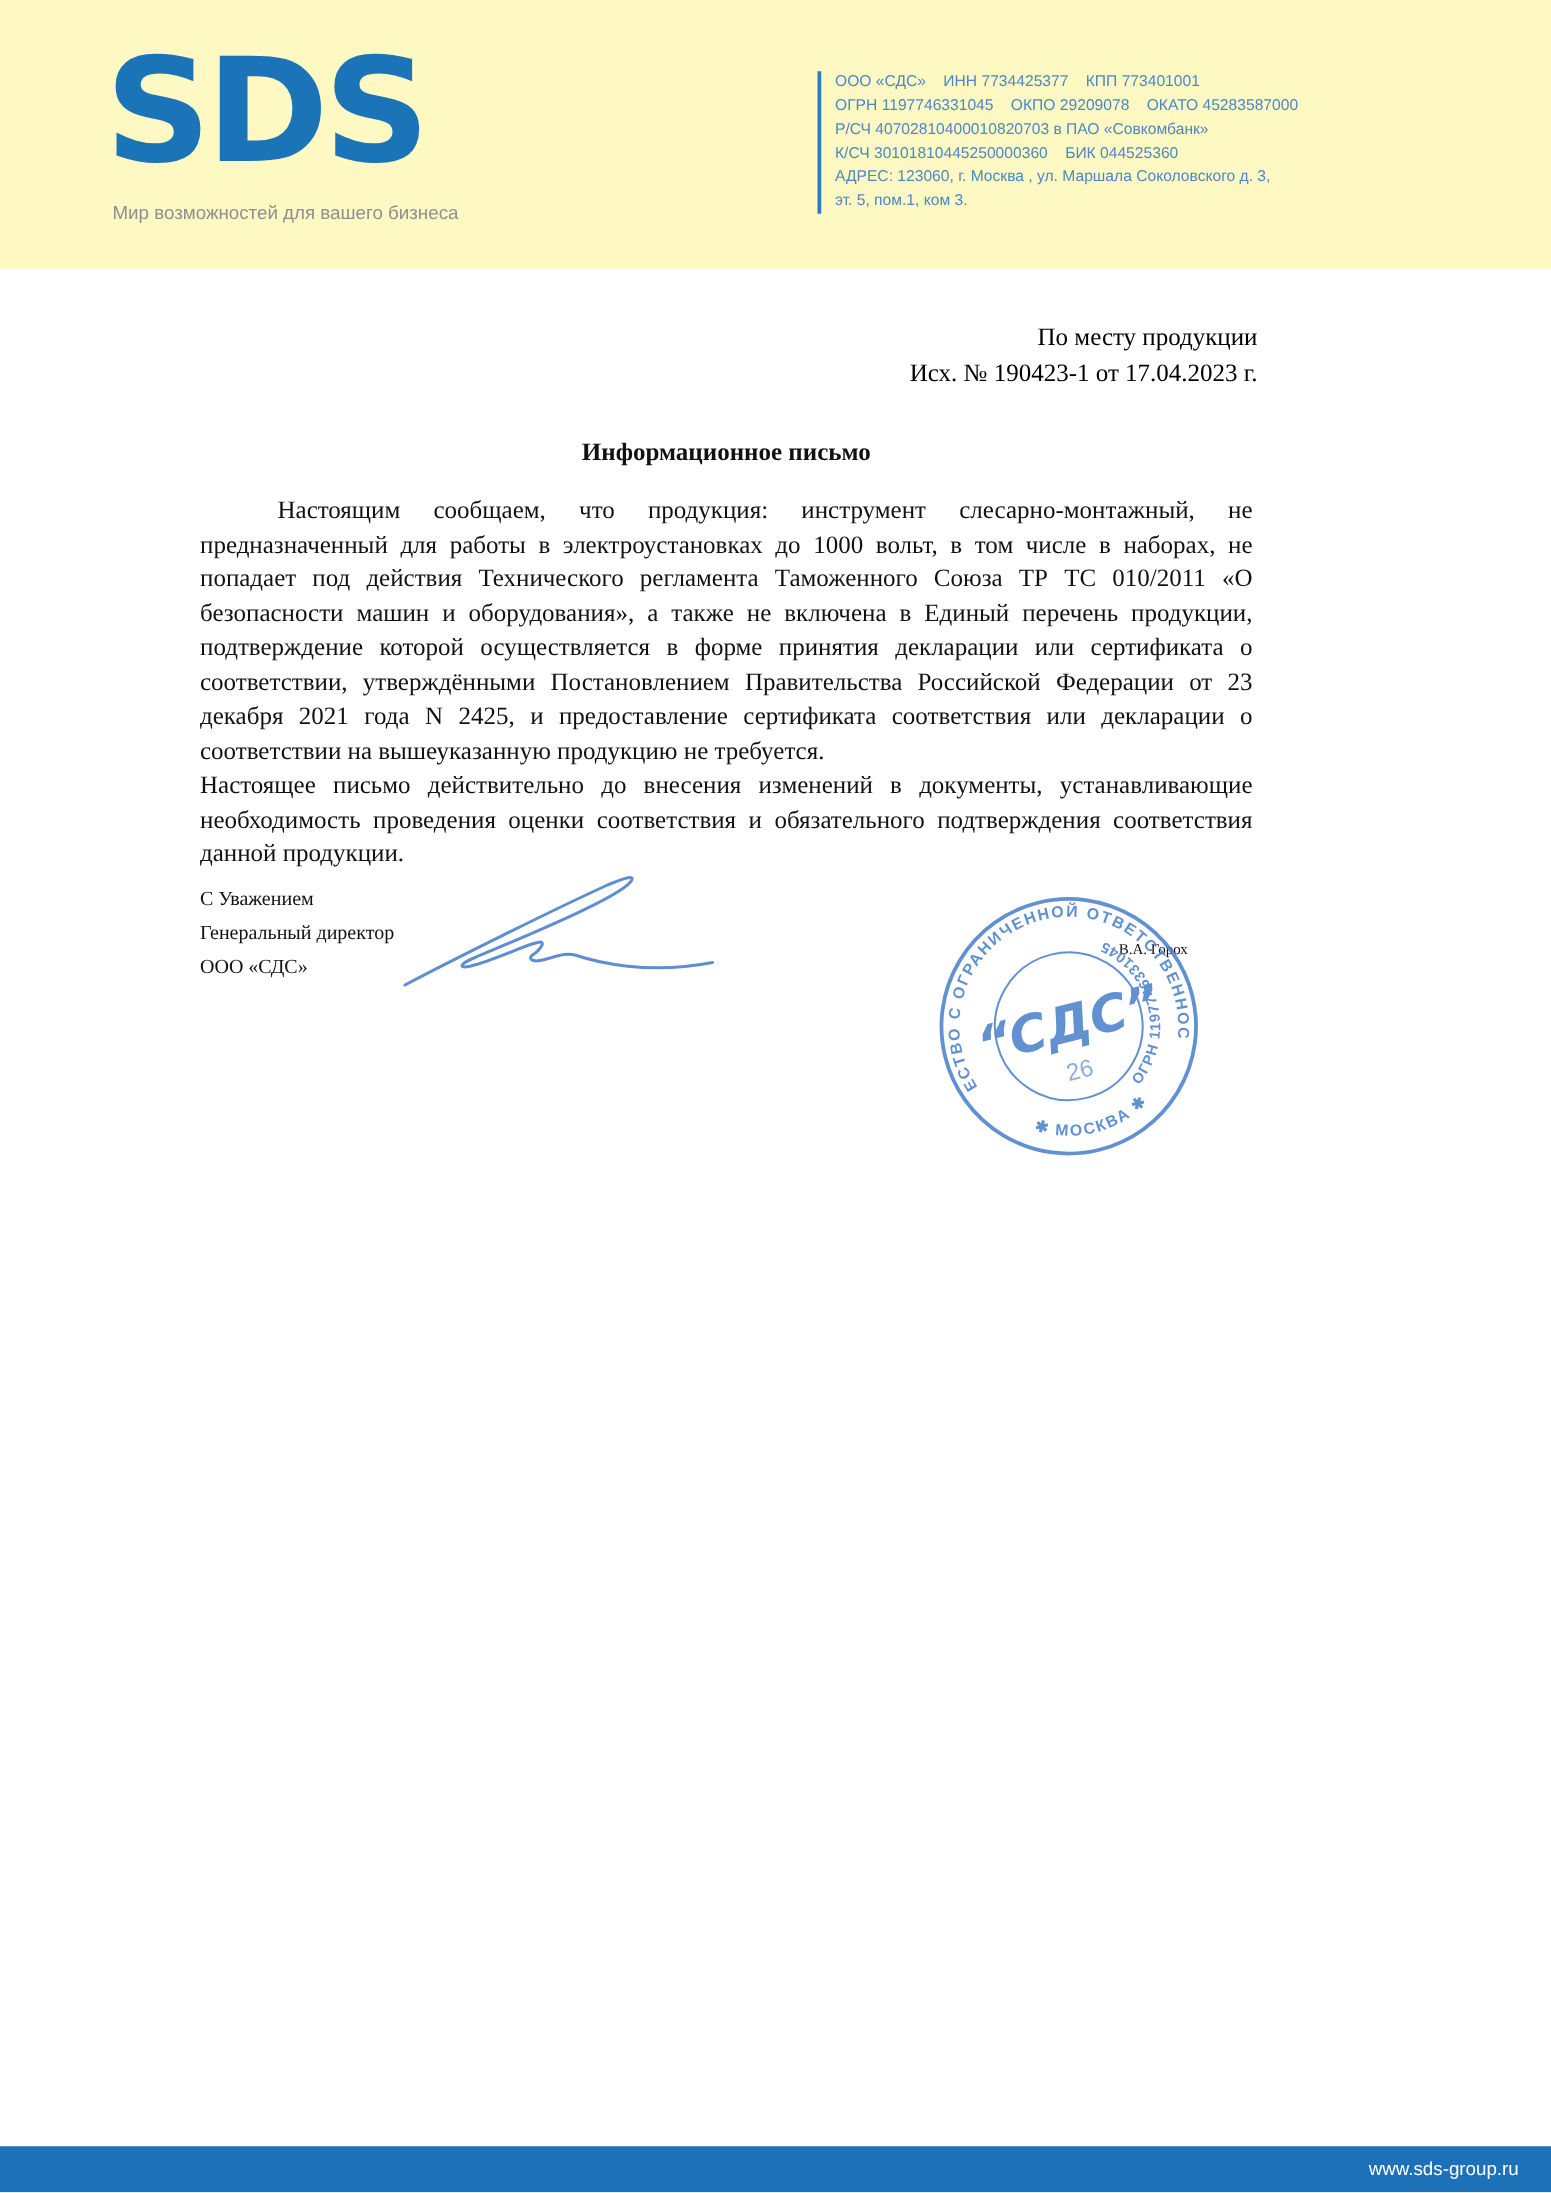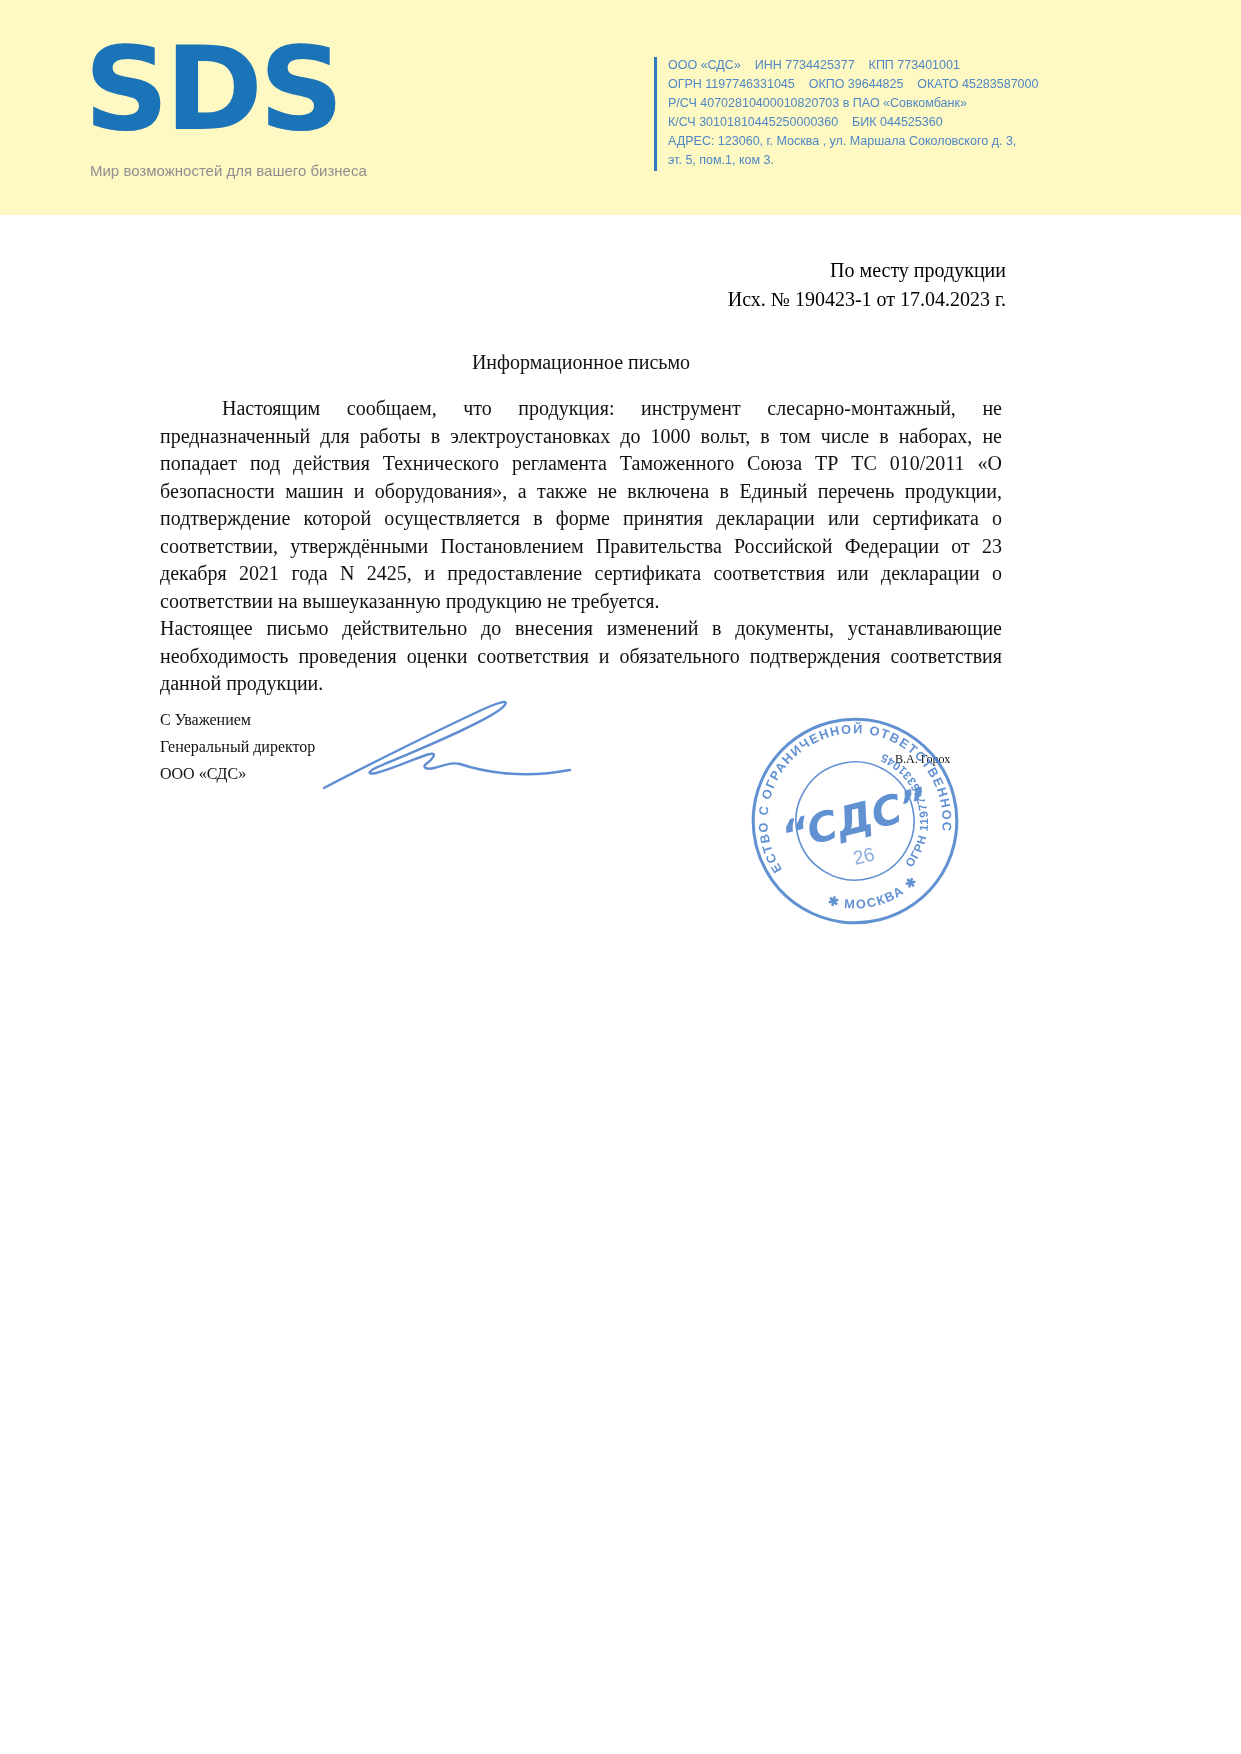--- a/index.html
+++ b/index.html
@@ -71,20 +71,21 @@
     line-height: 29px;
     color: #000;
   }
   .letter-title {
     position: absolute;
     top: 351px;
     left: 160px;
     width: 842px;
     text-align: center;
     font-size: 20px;
+    font-weight: bold;
   }
   .body-text {
     position: absolute;
     top: 395px;
     left: 160px;
     width: 842px;
     font-size: 20px;
     line-height: 27.5px;
     text-align: justify;
   }
@@ -174,21 +175,21 @@
 <body>
 
 <div class="page">
 
   <div class="header-band">
     <div class="logo-text">SDS</div>
     <div class="tagline">Мир возможностей для вашего бизнеса</div>
     <div class="details-divider"></div>
     <div class="company-details">
       <div class="line">ООО «СДС»    ИНН 7734425377    КПП 773401001</div>
-      <div class="line">ОГРН 1197746331045    ОКПО 39644825    ОКАТО 45283587000</div>
+      <div class="line">ОГРН 1197746331045    ОКПО 29209078    ОКАТО 45283587000</div>
       <div class="line">Р/СЧ 40702810400010820703 в ПАО «Совкомбанк»</div>
       <div class="line">К/СЧ 30101810445250000360    БИК 044525360</div>
       <div class="line">АДРЕС: 123060, г. Москва , ул. Маршала Соколовского д. 3,</div>
       <div class="line">эт. 5, пом.1, ком 3.</div>
     </div>
   </div>
 
   <div class="recipient-block">
     <div>По месту продукции</div>
     <div>Исх. № 190423-1 от 17.04.2023 г.</div>
@@ -240,14 +241,17 @@
         <textPath href="#arcBottom" startOffset="50%" text-anchor="middle">✱ МОСКВА ✱</textPath>
       </text>
       <text class="stamp-ogrn-text">
         <textPath href="#arcRight" startOffset="50%" text-anchor="middle">ОГРН 1197746331045</textPath>
       </text>
       <text class="stamp-center-text" x="110" y="122" text-anchor="middle">“СДС”</text>
       <text class="stamp-number-text" x="110" y="152" text-anchor="middle">26</text>
     </svg>
   </div>
 
+  <div class="footer-bar">
+    <span class="footer-url">www.sds-group.ru</span>
+  </div>
 
 </div>
 
 </body></html>

